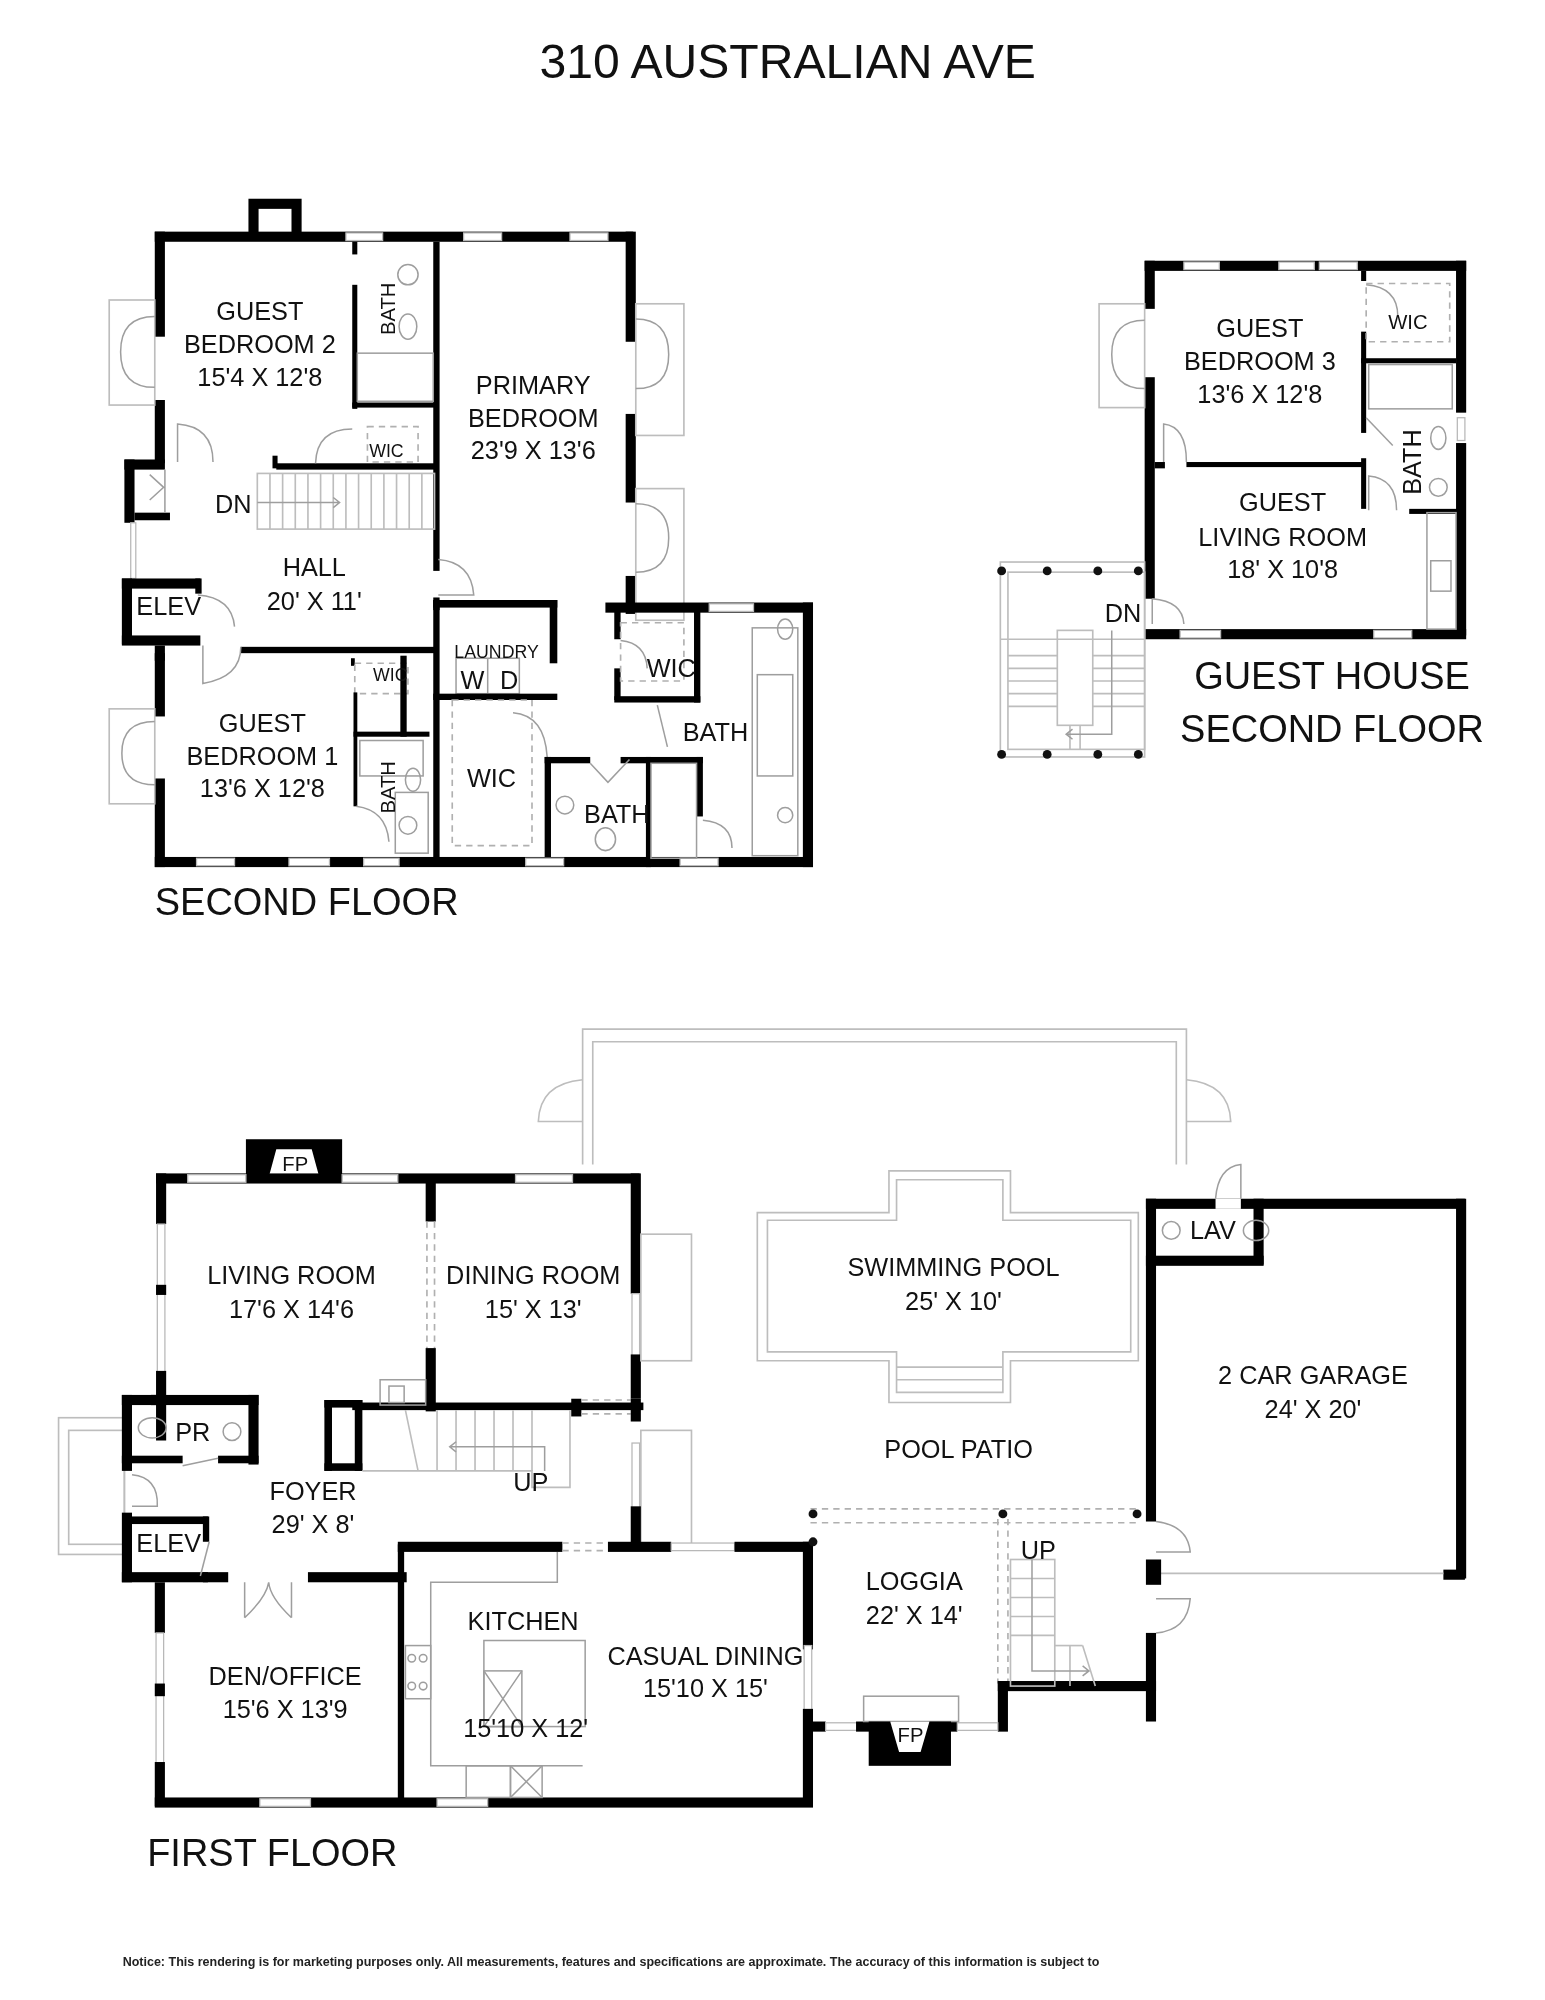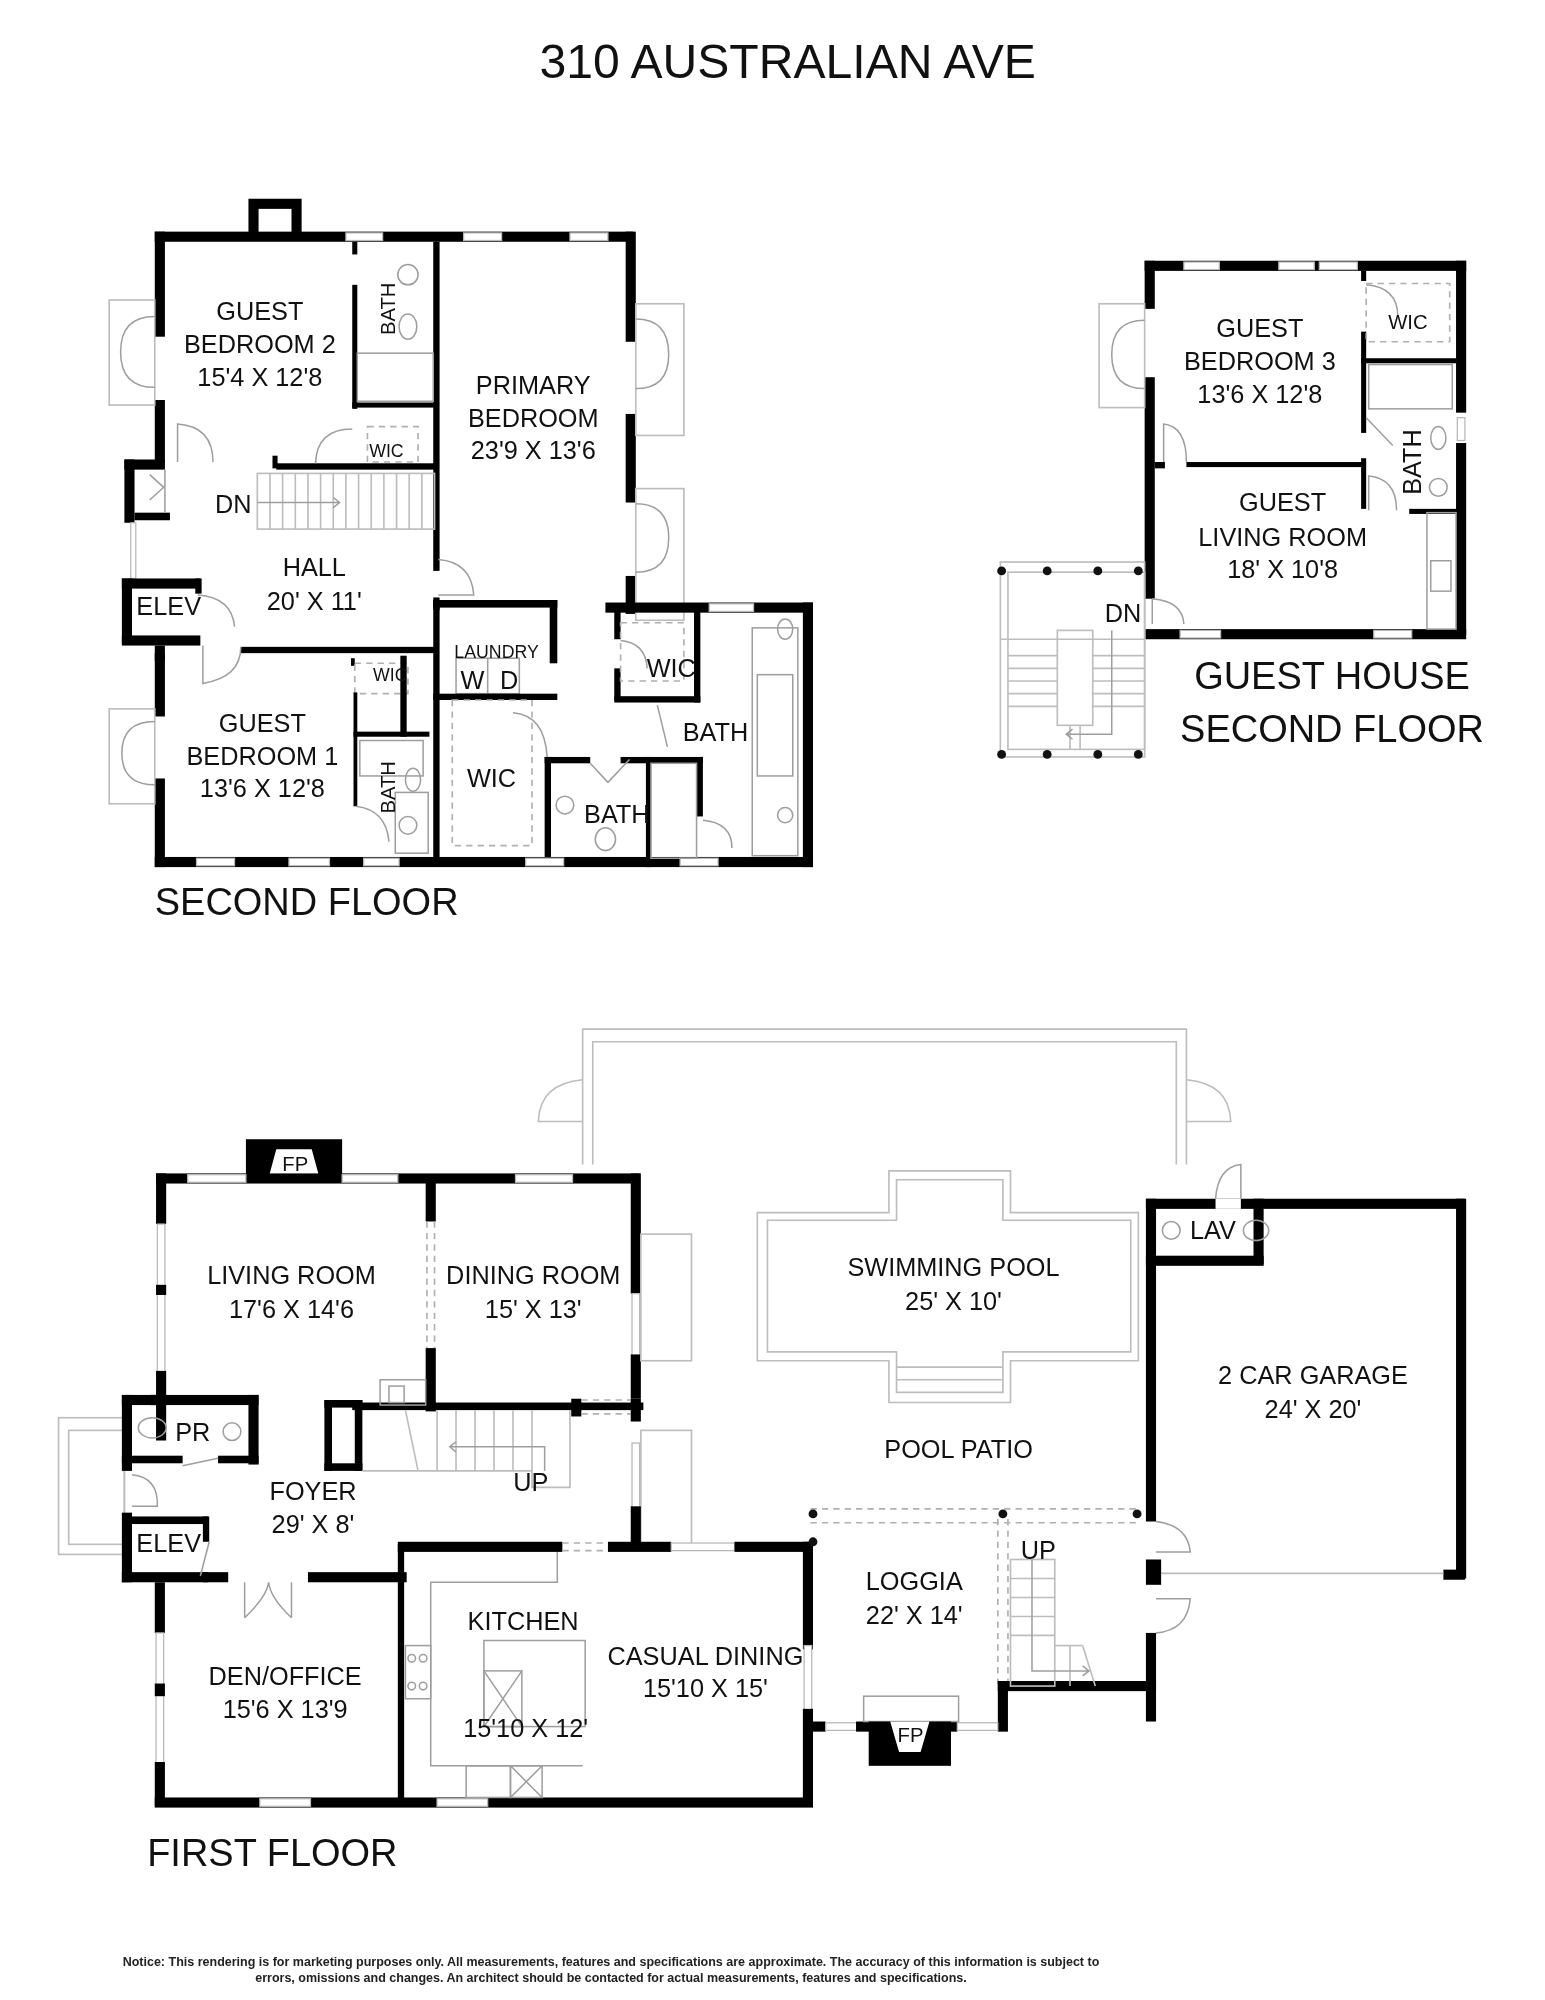--- a/index.html
+++ b/index.html
@@ -454,14 +454,13 @@
     <text class="lbl-s" x="719" y="1376">FP</text>
     <text class="lbl" x="958" y="979">LAV</text>
     <text class="lbl" x="1037" y="1093">2 CAR GARAGE</text>
     <text class="lbl" x="1037" y="1120">24' X 20'</text>
     <text class="floor" x="116" y="1474">FIRST FLOOR</text>
   </g>
 </svg>
 
 <div id="notice">
   <div>Notice: This rendering is for marketing purposes only. All measurements, features and specifications are approximate. The accuracy of this information is subject to</div>
-  <div>errors, omissions and changes. An architect should be contacted for actual measurements, features and specifications.</div>
 </div>
 
 </body></html>

